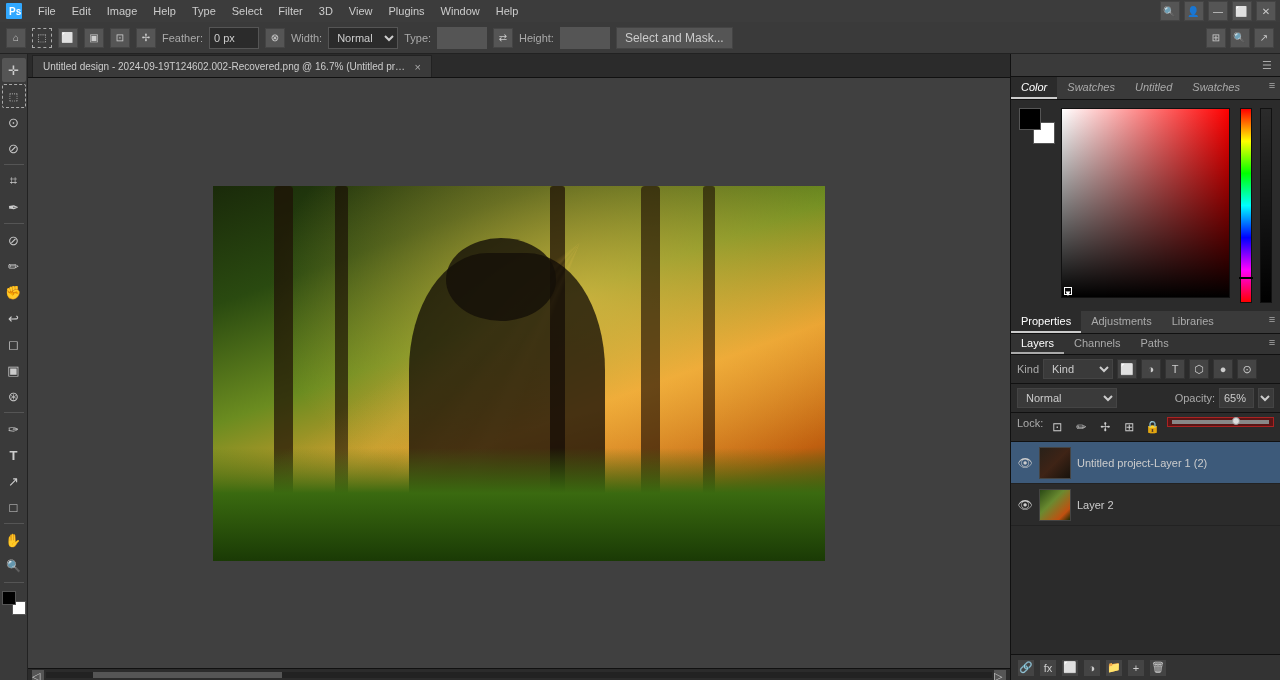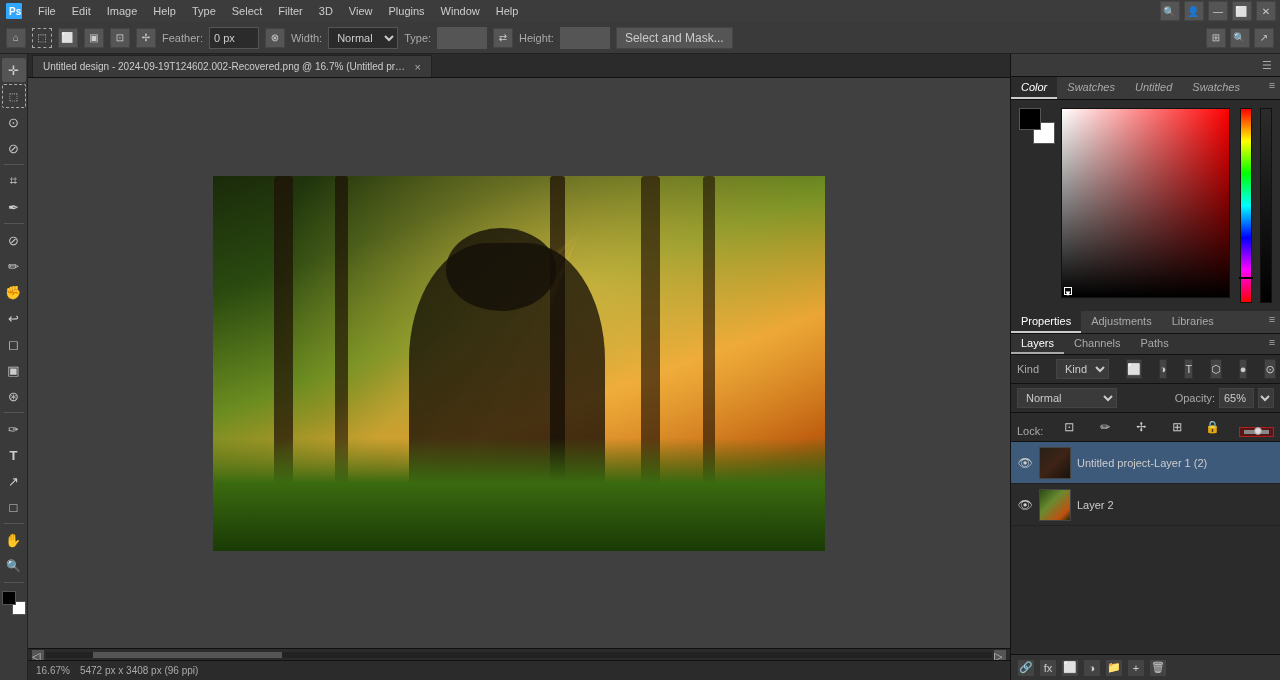--- a/index.html
+++ b/index.html
@@ -62,33 +62,33 @@
     .prop-tab { padding: 4px 10px; font-size: 11px; color: #aaa; cursor: pointer; }
     .prop-tab.active { color: #fff; border-bottom: 2px solid #ccc; background: #2b2b2b; }
 
     
     .layers-panel { flex: 1; overflow: hidden; display: flex; flex-direction: column; }
     .layers-sub-tabs { display: flex; background: #333; border-bottom: 1px solid #111; }
     .layers-sub-tab { padding: 3px 10px; font-size: 11px; color: #aaa; cursor: pointer; }
     .layers-sub-tab.active { color: #fff; border-bottom: 2px solid #aaa; }
 
     
-    .layer-filter-row { display: flex; align-items: center; padding: 4px 6px; gap: 17px; background: #2b2b2b; border-bottom: 1px solid #111; }
+    .layer-filter-row { display: flex; align-items: center; padding: 4px 6px; gap: 4px; background: #2b2b2b; border-bottom: 1px solid #111; }
     .filter-select { background: #3a3a3a; border: 1px solid #444; color: #ccc; font-size: 11px; padding: 1px 4px; height: 20px; width: 70px; }
     .filter-icon-btn { width: 20px; height: 20px; background: #444; border: 1px solid #333; color: #ccc; display: flex; align-items: center; justify-content: center; cursor: pointer; font-size: 11px; }
 
     
     .blend-row { display: flex; align-items: center; padding: 4px 6px; gap: 4px; background: #2b2b2b; border-bottom: 1px solid #111; }
     .blend-select { background: #3a3a3a; border: 1px solid #444; color: #ccc; font-size: 11px; padding: 1px 4px; height: 20px; width: 100px; }
     .opacity-label { font-size: 11px; color: #aaa; margin-left: auto; }
     .opacity-input { width: 35px; background: #3a3a3a; border: 1px solid #444; color: #ccc; font-size: 11px; padding: 1px 4px; height: 20px; }
     .opacity-select { background: #3a3a3a; border: 1px solid #444; color: #ccc; font-size: 11px; height: 20px; }
 
     
-    .lock-row { display: flex; align-items: flex-end; padding: 4px 6px; gap: 16px; background: #2b2b2b; border-bottom: 1px solid #111; }
+    .lock-row { display: flex; align-items: flex-start; padding: 4px 6px; gap: 4px; background: #2b2b2b; border-bottom: 1px solid #111; }
     .lock-label { font-size: 11px; color: #aaa; }
     .lock-icon-btn { width: 20px; height: 20px; background: transparent; border: none; color: #ccc; display: flex; align-items: center; justify-content: center; cursor: pointer; font-size: 12px; }
 
     
     .fill-slider-row { background: #5a1515; border: 1px solid #aa2222; margin: 0 4px 4px; padding: 2px 6px; display: flex; align-items: center; }
     .fill-slider { flex: 1; height: 4px; background: #ccc; position: relative; }
 
     
     .layer-list { flex: 1; overflow-y: auto; background: #2b2b2b; }
     .layer-item { display: flex; align-items: center; padding: 4px 6px; gap: 6px; border-bottom: 1px solid #222; cursor: pointer; height: 42px; }
@@ -223,25 +223,20 @@
     </div>
 
     <div style="height:12px; background:#2b2b2b; border-top:1px solid #111; display:flex; align-items:center; padding:0 4px;">
       <div style="width:12px; height:10px; background:#555; cursor:pointer;">◁</div>
       <div style="flex:1; height:6px; background:#222; margin:0 2px; position:relative;">
         <div style="position:absolute; left:5%; width:20%; height:100%; background:#555; cursor:pointer;"></div>
       </div>
       <div style="width:12px; height:10px; background:#555; cursor:pointer;">▷</div>
     </div>
 
-    <div class="status-bar">
-      <span>16.67%</span>
-      <span>5472 px x 3408 px (96 ppi)</span>
-      <div style="flex:1;"></div>
-    </div>
   </div>
 
   <div class="right-panel">
 
     <div style="display:flex; align-items:center; justify-content:flex-end; padding:2px 4px; background:#3a3a3a; border-bottom:1px solid #111; gap:2px;">
       <div style="width:18px;height:18px;display:flex;align-items:center;justify-content:center;cursor:pointer;font-size:11px;color:#aaa;">☰</div>
     </div>
 
     <div class="panel-tabs">
       <span class="panel-tab active">Color</span>

